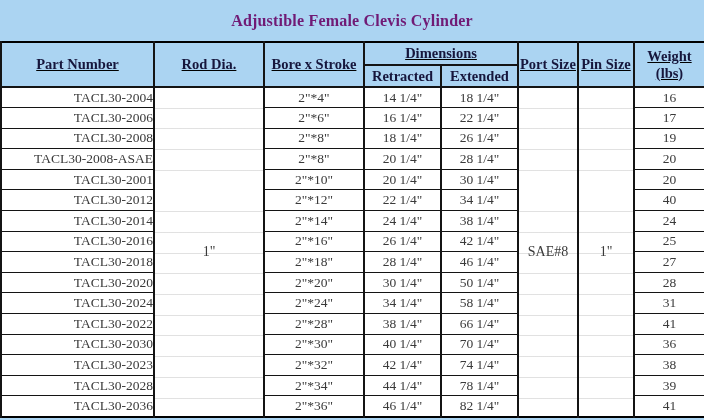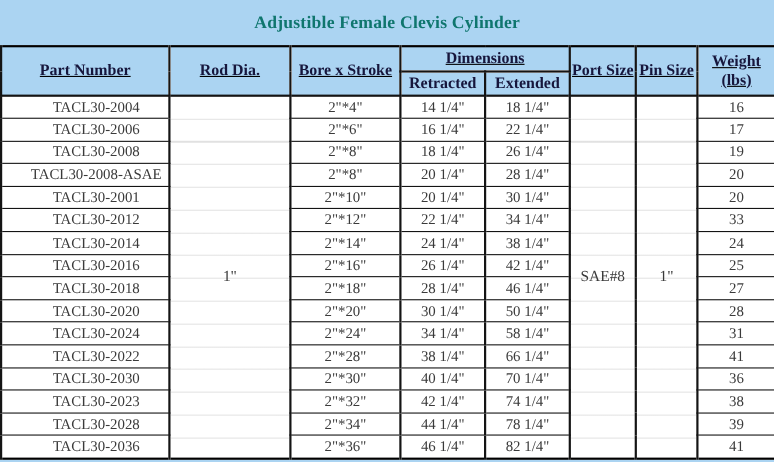--- a/index.html
+++ b/index.html
@@ -6,21 +6,21 @@
   html, body {
     width: 704px; height: 420px;
     background: #abd4f2;
     font-family: "Liberation Serif", "DejaVu Serif", serif;
     overflow: hidden;
   }
   .page { width: 704px; height: 420px; background: #abd4f2; }
   .title-band {
     width: 704px; height: 41px;
     display: flex; align-items: center; justify-content: center;
-    font-weight: bold; font-size: 16px; color: #0f766e;
+    font-weight: bold; font-size: 16px; color: #701a75;
     letter-spacing: 0.2px;
   }
   table.spec {
     width: 704px; height: 376px;
     border-collapse: collapse;
     table-layout: fixed;
     background: #ffffff;
     border: 2px solid #000000;
   }
   th, td {
@@ -40,21 +40,21 @@
   thead tr.hrow1 { height: 23px; text-decoration: underline; }
   thead tr.hrow2 { height: 22px; }
   tbody td {
     background: #ffffff;
     color: #3a3a3a;
     font-size: 13.5px;
     text-align: center;
     vertical-align: middle;
     height: 20.6px;
   }
-  tbody td.pn { text-align: center; padding-left: 20px; }
+  tbody td.pn { text-align: right; padding-left: 20px; }
   tbody td.merged {
     font-size: 14px;
     color: #3a3a3a;
     background-image: repeating-linear-gradient(
       to bottom,
       transparent 0px, transparent 19.7px,
       rgba(90,90,90,0.18) 19.7px, rgba(90,90,90,0.18) 20.7px
     );
   }
   .two-line { display: block; line-height: 1.15; }
@@ -131,21 +131,21 @@
           <td>2"*10"</td>
           <td>20 1/4"</td>
           <td>30 1/4"</td>
           <td>20</td>
         </tr>
       <tr>
           <td class="pn">TACL30-2012</td>
           <td>2"*12"</td>
           <td>22 1/4"</td>
           <td>34 1/4"</td>
-          <td>33</td>
+          <td>40</td>
         </tr>
       <tr>
           <td class="pn">TACL30-2014</td>
           <td>2"*14"</td>
           <td>24 1/4"</td>
           <td>38 1/4"</td>
           <td>24</td>
         </tr>
       <tr>
           <td class="pn">TACL30-2016</td>

